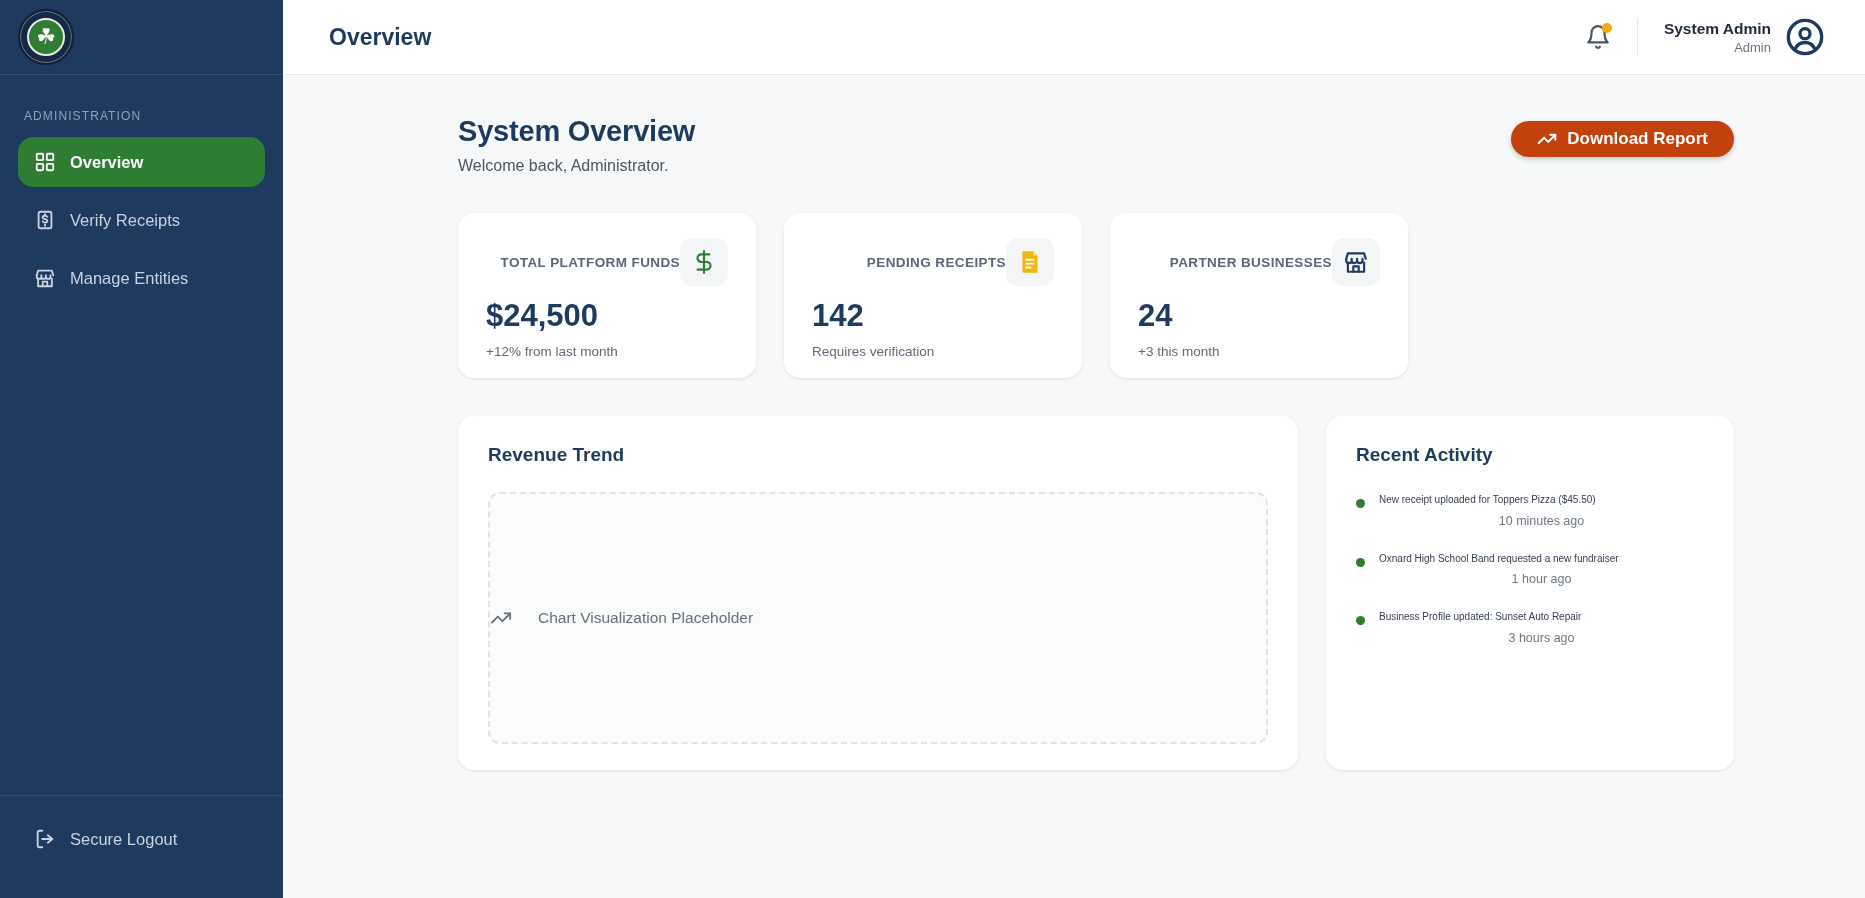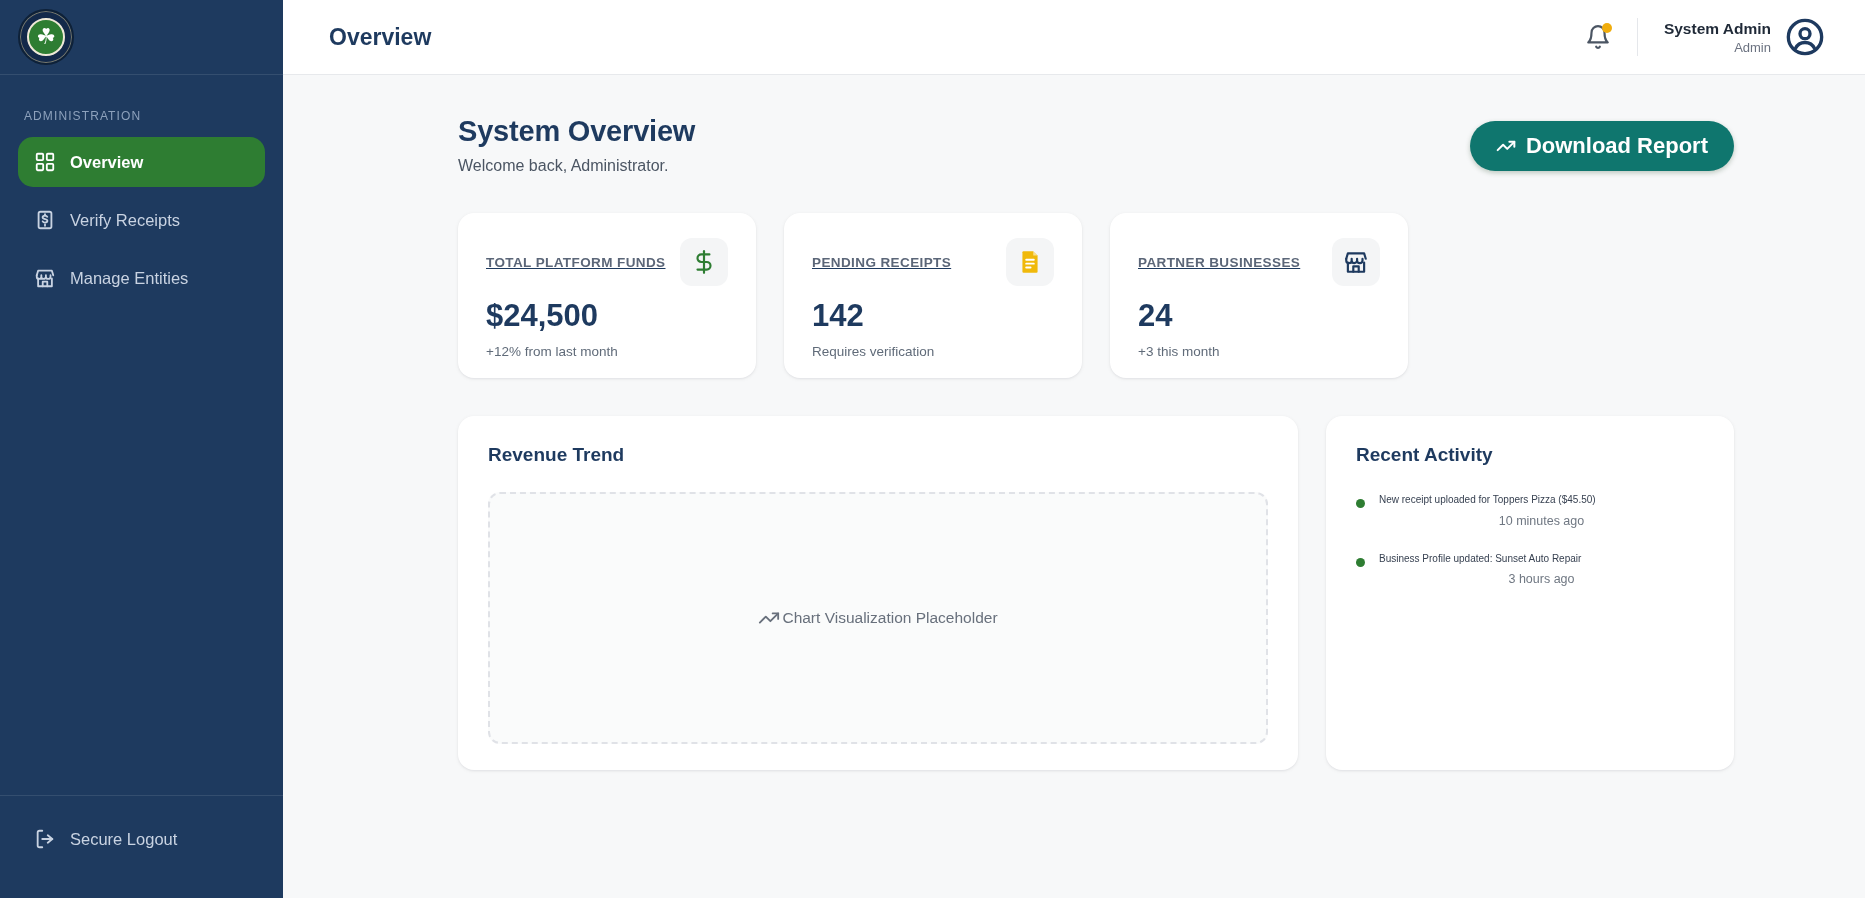--- a/index.html
+++ b/index.html
@@ -68,35 +68,35 @@
   .avatar { width:40px; height:40px; cursor:pointer; }
 
   
   .main { position:absolute; left:283px; top:75px; right:0; bottom:0; overflow:hidden;padding-left:44px; }
   .content { width:1276px; margin:0 auto; padding-top:40px; }
 
   .page-head { display:flex; justify-content:space-between; align-items:flex-start; }
   .page-title { font-size:29px; font-weight:800; color:#1e3a5f; letter-spacing:-0.2px; }
   .page-subtitle { font-size:16px; color:#4b5563; margin-top:9px; }
   .btn-primary {
-    display:flex; align-items:center; gap:10px; background:#0f766e; color:#ffffff;
-    border:none; border-radius:9999px; height:50px; padding:0 26px; margin-top:6px;
-    font-family:inherit; font-size:22px; font-weight:700; cursor:pointer;
+    display:flex; align-items:center; gap:10px; background:#c2410c; color:#ffffff;
+    border:none; border-radius:9999px; height:36px; padding:0 26px; margin-top:6px;
+    font-family:inherit; font-size:17px; font-weight:700; cursor:pointer;
     box-shadow:0 2px 5px rgba(20,60,25,0.25);
   }
 
   
   .stats-grid {
     margin-top:38px; display:grid; grid-template-columns:repeat(4,1fr); gap:28px;
   }
   .stat-card {
     background:#ffffff; border-radius:16px; padding:25px 28px; height:165px;
     box-shadow:0 1px 2px rgba(16,24,40,.05), 0 1px 4px rgba(16,24,40,.06);
   }
-  .stat-head { display:flex; justify-content:space-between; align-items:center;text-decoration:underline; }
+  .stat-head { display:flex; justify-content:flex-end; align-items:center; }
   .stat-label {
     font-size:13.5px; font-weight:600; color:#5b6678; letter-spacing:0.4px;
   }
   .stat-iconbox {
     width:48px; height:48px; border-radius:12px; background:#f4f5f6;
     display:flex; align-items:center; justify-content:center; flex:none;
   }
   .stat-value { font-size:31px; font-weight:800; color:#1e3a5f; margin-top:12px; }
   .stat-sub { font-size:13.5px; color:#606b79; margin-top:10px; }
 
@@ -104,22 +104,22 @@
   .bottom-grid {
     margin-top:38px; display:grid; grid-template-columns:1fr 408px; gap:28px;
   }
   .panel {
     background:#ffffff; border-radius:16px; padding:28px 30px; height:354px;
     box-shadow:0 1px 2px rgba(16,24,40,.05), 0 1px 4px rgba(16,24,40,.06);
   }
   .panel-title { font-size:19px; font-weight:800; color:#1e3a5f; }
   .chart-placeholder {
     margin-top:26px; height:252px; border:2px dashed #e0e2e7; border-radius:12px;
-    background:#fafbfb; display:flex; align-items:center; justify-content:center;
-    gap:2px; color:#68707c; font-size:15.5px;
+    background:#fafbfb; display:flex; align-items:center; justify-content:flex-start;
+    gap:26px; color:#68707c; font-size:15.5px;
   }
   .activity-list { list-style:none; margin-top:28px; }
   .activity-item { position:relative; padding-left:23px; margin-bottom:25px; }
   .activity-dot {
     position:absolute; left:0; top:5px; width:9px; height:9px;
     border-radius:50%; background:#2e7d32;
   }
   .activity-text { font-size:10px; color:#374151; line-height:1.25; }
   .activity-time { font-size:12.5px; color:#6f7782; margin-top:7px;text-align:center; }
 </style>
@@ -309,20 +309,25 @@
       <section class="panel">
         <h3 class="panel-title">Recent Activity</h3>
         <ul class="activity-list">
           <li class="activity-item">
             <span class="activity-dot"></span>
             <div class="activity-text">New receipt uploaded for Toppers Pizza ($45.50)</div>
             <div class="activity-time">10 minutes ago</div>
           </li>
           <li class="activity-item">
             <span class="activity-dot"></span>
+            <div class="activity-text">Oxnard High School Band requested a new fundraiser</div>
+            <div class="activity-time">1 hour ago</div>
+          </li>
+          <li class="activity-item">
+            <span class="activity-dot"></span>
             <div class="activity-text">Business Profile updated: Sunset Auto Repair</div>
             <div class="activity-time">3 hours ago</div>
           </li>
         </ul>
       </section>
 
     </div>
   </div>
 </main>
 

